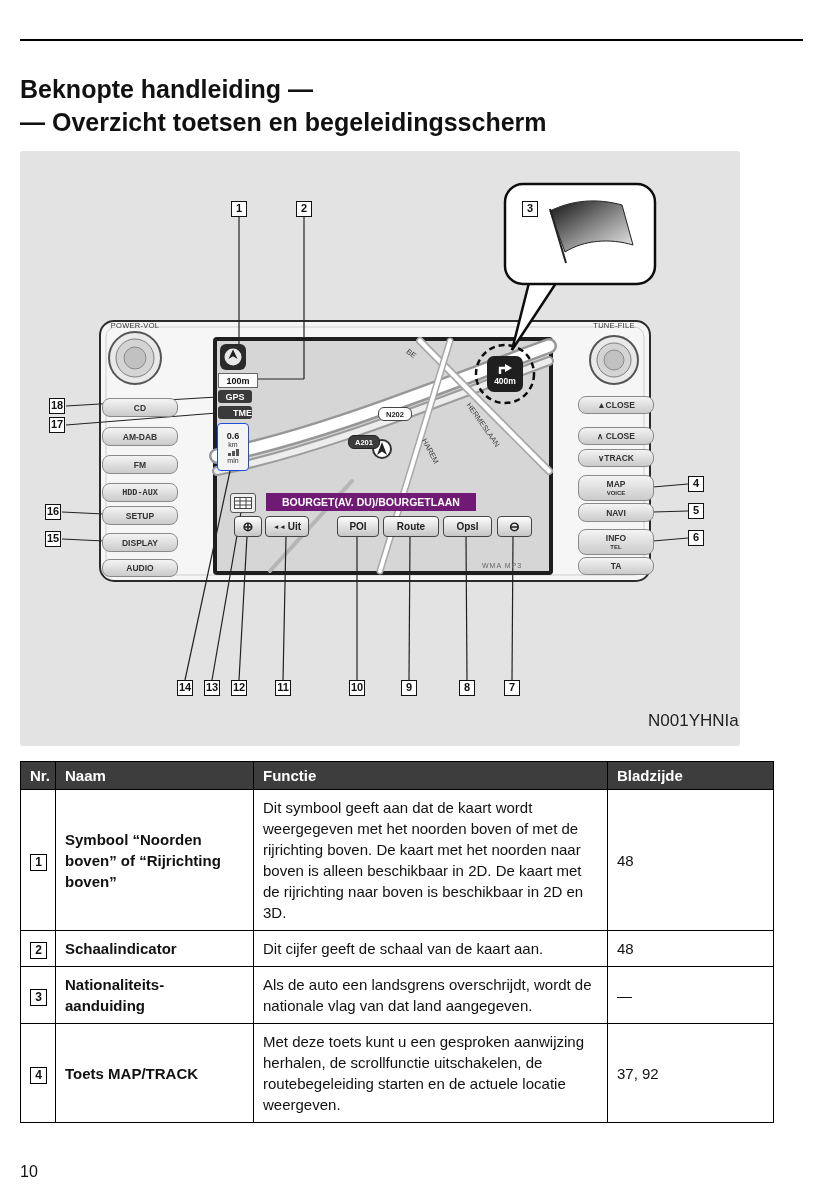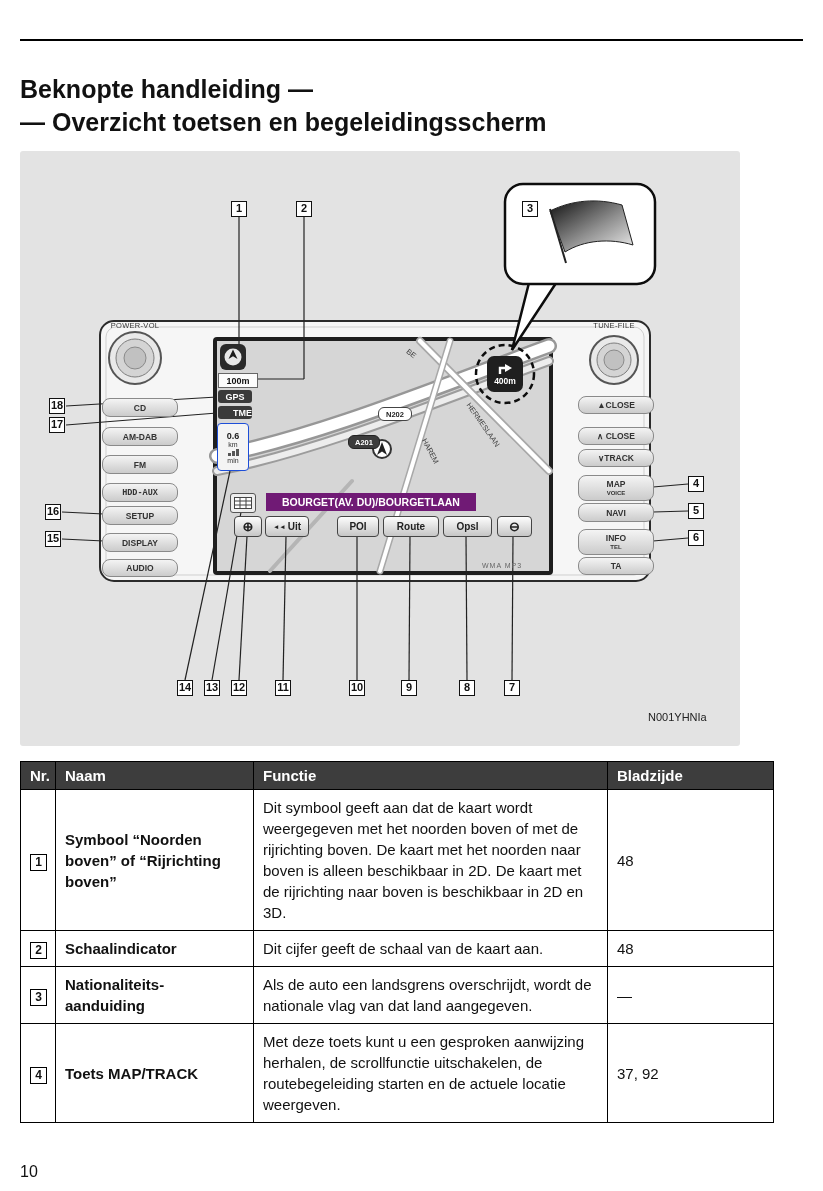--- a/index.html
+++ b/index.html
@@ -40,21 +40,21 @@
             white-space:nowrap;z-index:2;}
   .road-badge{position:absolute;height:12px;border-radius:6px;font-size:7.5px;font-weight:bold;
               display:flex;align-items:center;justify-content:center;z-index:2;}
   .road-badge.light{background:#fff;border:1px solid #444;color:#222;width:32px;left:358px;top:256px;}
   .road-badge.dark{background:#3c3c3c;color:#fff;width:30px;left:328px;top:284px;border:1px solid #222;}
   .road-label{position:absolute;font-size:7.5px;color:#444;white-space:nowrap;transform-origin:0 0;z-index:2;}
   .dist-marker{position:absolute;left:467px;top:205px;width:36px;height:36px;background:#1f1f1f;border-radius:7px;
                display:flex;flex-direction:column;align-items:center;justify-content:center;gap:1px;z-index:3;}
   .dist-marker span{color:#fff;font-size:8.5px;font-weight:bold;}
   .media-logos{position:absolute;left:462px;top:411px;font-size:7px;color:#666;letter-spacing:1px;z-index:2;}
-  .fig-code{position:absolute;left:628px;top:560px;font-size:11px;color:#222;z-index:2;text-align:center;}
+  .fig-code{position:absolute;left:628px;top:560px;font-size:17px;color:#222;z-index:2;text-align:center;}
   
   table.legend{border-collapse:collapse;width:753px;margin-top:15px;table-layout:fixed;border:1.5px solid #000;}
   table.legend th{background:#3d3d3d;color:#fff;font-size:15px;font-weight:bold;text-align:left;
                   padding:5px 9px;border:1.3px solid #000;}
   table.legend td{border:1.3px solid #000;font-size:15px;line-height:21px;padding:7px 9px;vertical-align:middle;}
   td.nr-cell{text-align:center;padding:4px;}
   .numbox{display:inline-block;width:17px;height:17px;box-sizing:border-box;border:1.6px solid #000;background:#fff;
           font-size:12px;font-weight:bold;line-height:14px;text-align:center;}
   td.naam{font-weight:bold;white-space:pre-line;}
   .page-num{font-size:16px;margin-top:40px;}

